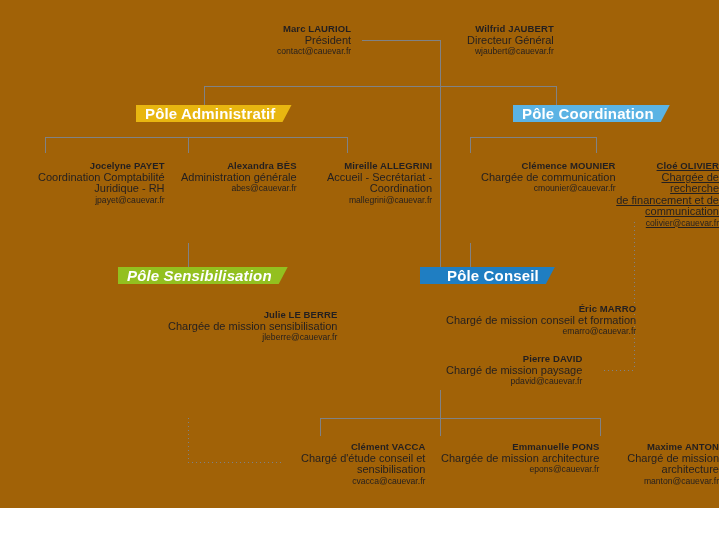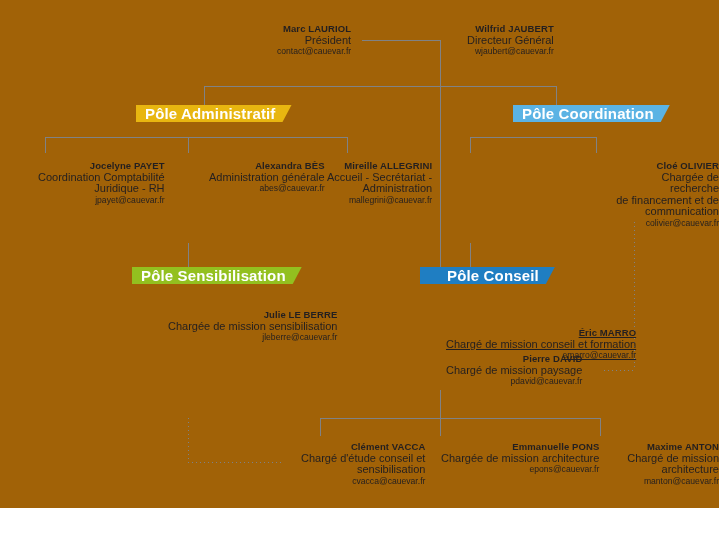--- a/index.html
+++ b/index.html
@@ -130,65 +130,70 @@
   </div>
 
   <div class="pole" style="left:136px; top:105px; background:#e8b610;">
     <span>Pôle Administratif</span>
   </div>
 
   <div class="pole" style="left:513px; top:105px; background:#5bb3e4;">
     <span>Pôle Coordination</span>
   </div>
 
-  <div class="pole" style="left:132px; top:267px; background:#93c01f;">
+  <div class="pole" style="left:118px; top:267px; background:#93c01f;font-style:italic;">
     <span>Pôle Sensibilisation</span>
   </div>
 
   <div class="pole" style="left:420px; top:267px; background:#1f7ec2;padding-left:27px;">
     <span>Pôle Conseil</span>
   </div>
 
   <div class="person" style="left:14px; top:159px;">
     <div class="pname">Jocelyne PAYET</div>
     <div class="prole">Coordination Comptabilité</div>
     <div class="prole">Juridique - RH</div>
     <div class="pmail">jpayet@cauevar.fr</div>
   </div>
 
-  <div class="person" style="left:157px; top:159px;margin-left:28px;">
+  <div class="person" style="left:157px; top:159px;">
     <div class="pname">Alexandra BÈS</div>
     <div class="prole">Administration générale</div>
     <div class="pmail">abes@cauevar.fr</div>
   </div>
 
   <div class="person" style="left:303px; top:159px;">
     <div class="pname">Mireille ALLEGRINI</div>
     <div class="prole">Accueil - Secrétariat -</div>
-    <div class="prole">Administration</div>
+    <div class="prole">Coordination</div>
     <div class="pmail">mallegrini@cauevar.fr</div>
   </div>
 
-
-  <div class="person" style="left:591px; top:159px;">
+  <div class="person" style="left:457px; top:159px;">
+    <div class="pname">Clémence MOUNIER</div>
+    <div class="prole">Chargée de communication</div>
+    <div class="pmail">cmounier@cauevar.fr</div>
+  </div>
+
+  <div class="person" style="left:591px; top:159px;text-decoration:underline;">
     <div class="pname">Cloé OLIVIER</div>
     <div class="prole">Chargée de recherche</div>
     <div class="prole">de financement et de</div>
     <div class="prole">communication</div>
     <div class="pmail">colivier@cauevar.fr</div>
   </div>
 
   <div class="person" style="left:144px; top:308px;">
     <div class="pname">Julie LE BERRE</div>
     <div class="prole">Chargée de mission sensibilisation</div>
     <div class="pmail">jleberre@cauevar.fr</div>
   </div>
 
 
-  <div class="person" style="left:422px; top:326px;text-decoration:underline;">
+  <div class="person" style="left:422px; top:302px;">
     <div class="pname">Éric MARRO</div>
     <div class="prole">Chargé de mission conseil et formation</div>
     <div class="pmail">emarro@cauevar.fr</div>
   </div>
 
   <div class="person" style="left:422px; top:352px;">
     <div class="pname">Pierre DAVID</div>
     <div class="prole">Chargé de mission paysage</div>
     <div class="pmail">pdavid@cauevar.fr</div>
   </div>

